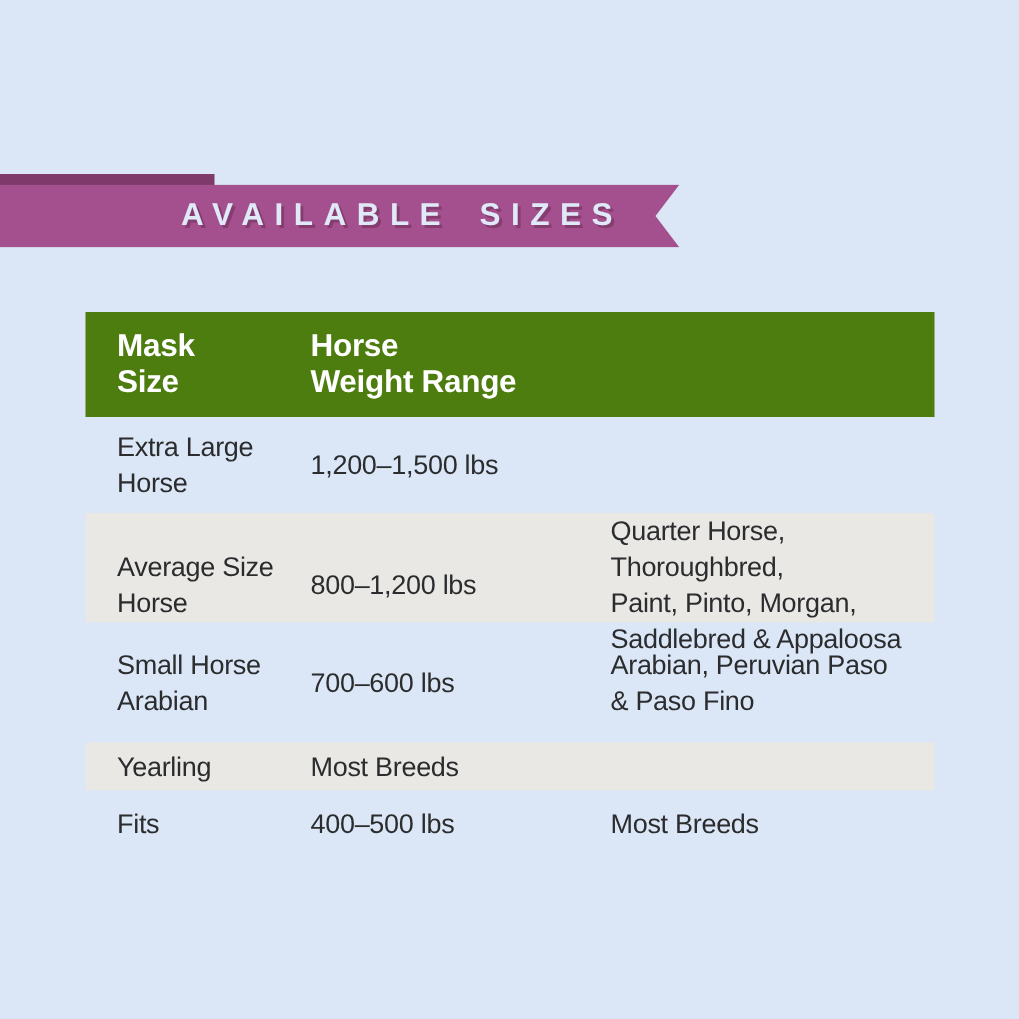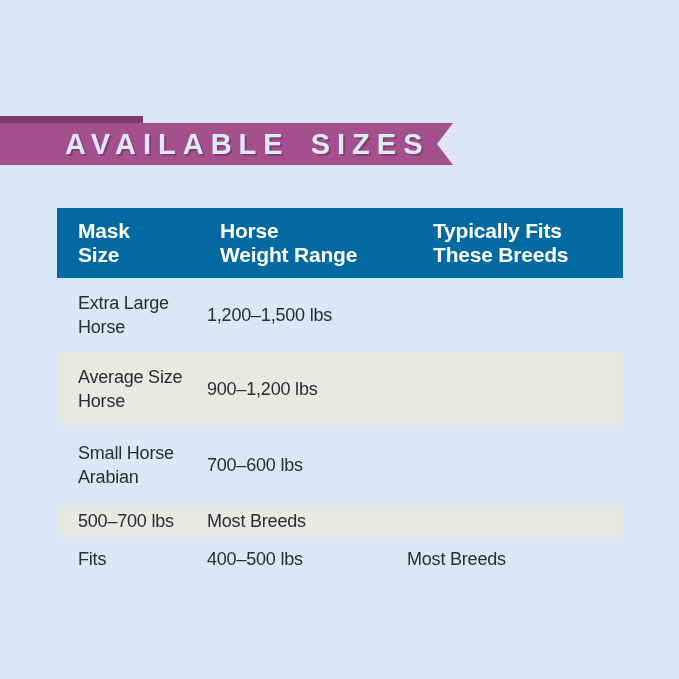--- a/index.html
+++ b/index.html
@@ -25,66 +25,66 @@
     position: absolute;
     left: 0;
     top: 123px;
     width: 453px;
     height: 42px;
     background: #a5508e;
     clip-path: polygon(0 0, 100% 0, calc(100% - 16px) 50%, 100% 100%, 0 100%);
   }
   .banner-title {
     display: block;
-    padding-left: 65px;
+    padding-left: 83px;
     line-height: 42px;
-    font-size: 29px;
+    font-size: 21px;
     font-weight: 700;
     letter-spacing: 7px;
     word-spacing: 6px;
     color: #dfe9f7;
     text-shadow: 2px 2px 0 rgba(74, 27, 58, 0.35);
     white-space: nowrap;
+    text-align: center;
   }
 
   
   .size-table {
     position: absolute;
     left: 57px;
     top: 208px;
     width: 566px;
   }
   .t-row {
     display: grid;
     grid-template-columns: 129px 200px 1fr;
     align-items: center;
   }
   .t-cell {
     padding-left: 21px;
     white-space: pre-line;
   }
   .t-head {
     height: 70px;
-    background: #0369a1;
-    gap: 13px;
+    background: #4d7c0f;
   }
   .t-head .t-cell {
     color: #ffffff;
     font-weight: 700;
     font-size: 21px;
     line-height: 24px;
     letter-spacing: -0.2px;
   }
   .t-body .t-cell {
     color: #2b2c2e;
     font-size: 18px;
     line-height: 24px;
     letter-spacing: -0.2px;
   }
-  .row-1 { height: 74px; }
+  .row-1 { height: 64px; }
   .row-2 { height: 73px; background: #e9e8e5; }
   .row-3 { height: 80px; }
   .row-4 { height: 32px; background: #e9e8e5; }
   .row-5 { height: 44px; }
 </style>
 </head>
 <body>
 
 <div class="canvas">
 
@@ -94,46 +94,49 @@
     <span class="banner-title">AVAILABLE SIZES</span>
   </div>
 
   <div class="size-table">
 
     <div class="t-row t-head">
       <div class="t-cell">Mask
 Size</div>
       <div class="t-cell">Horse
 Weight Range</div>
-      <div class="t-cell">Typically Fits
-These Breeds</div>
     </div>
 
     <div class="t-body">
 
       <div class="t-row row-1">
         <div class="t-cell">Extra Large
 Horse</div>
         <div class="t-cell">1,200–1,500 lbs</div>
       </div>
 
       <div class="t-row row-2">
         <div class="t-cell">Average Size
 Horse</div>
-        <div class="t-cell">900–1,200 lbs</div>
+        <div class="t-cell">800–1,200 lbs</div>
+        <div class="t-cell">Quarter Horse, Thoroughbred,
+Paint, Pinto, Morgan,
+Saddlebred &amp; Appaloosa</div>
       </div>
 
       <div class="t-row row-3">
         <div class="t-cell">Small Horse
 Arabian</div>
         <div class="t-cell">700–600 lbs</div>
+        <div class="t-cell">Arabian, Peruvian Paso
+&amp; Paso Fino</div>
       </div>
 
       <div class="t-row row-4">
-        <div class="t-cell">500–700 lbs</div>
+        <div class="t-cell">Yearling</div>
         <div class="t-cell">Most Breeds</div>
       </div>
 
       <div class="t-row row-5">
         <div class="t-cell">Fits</div>
         <div class="t-cell">400–500 lbs</div>
         <div class="t-cell">Most Breeds</div>
       </div>
 
     </div>

